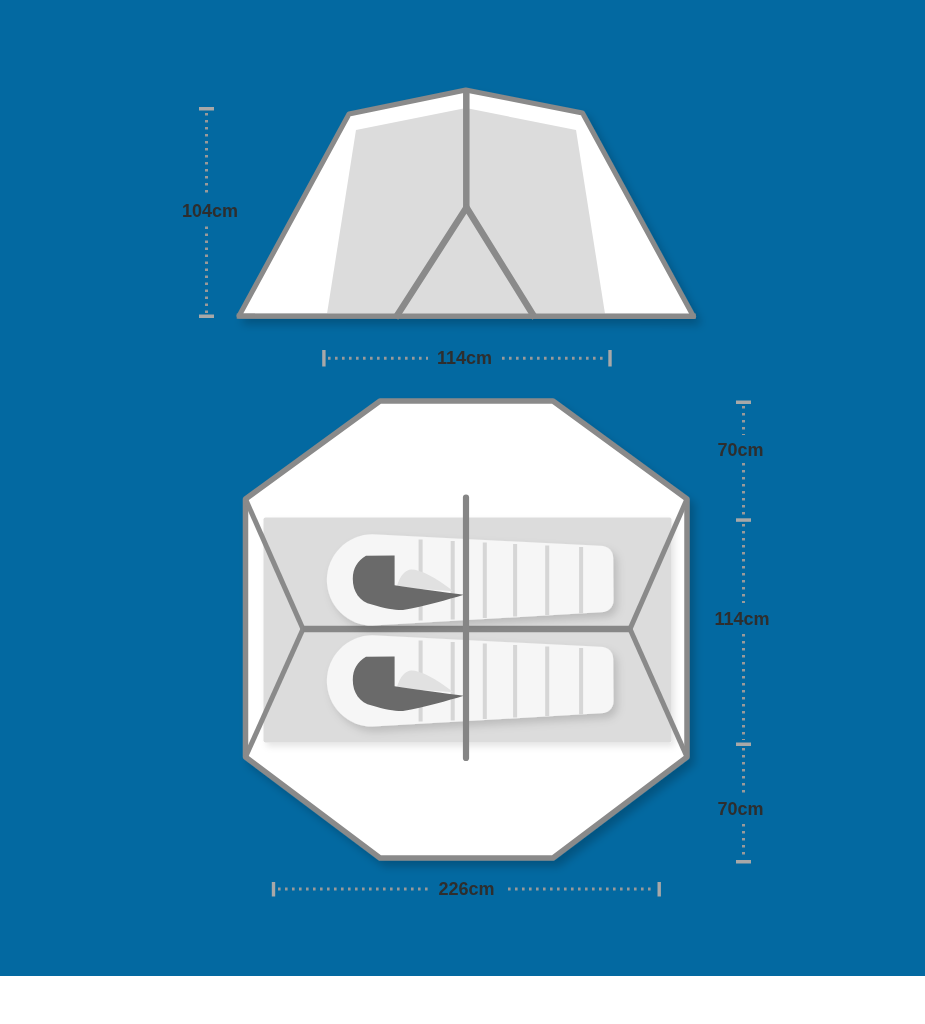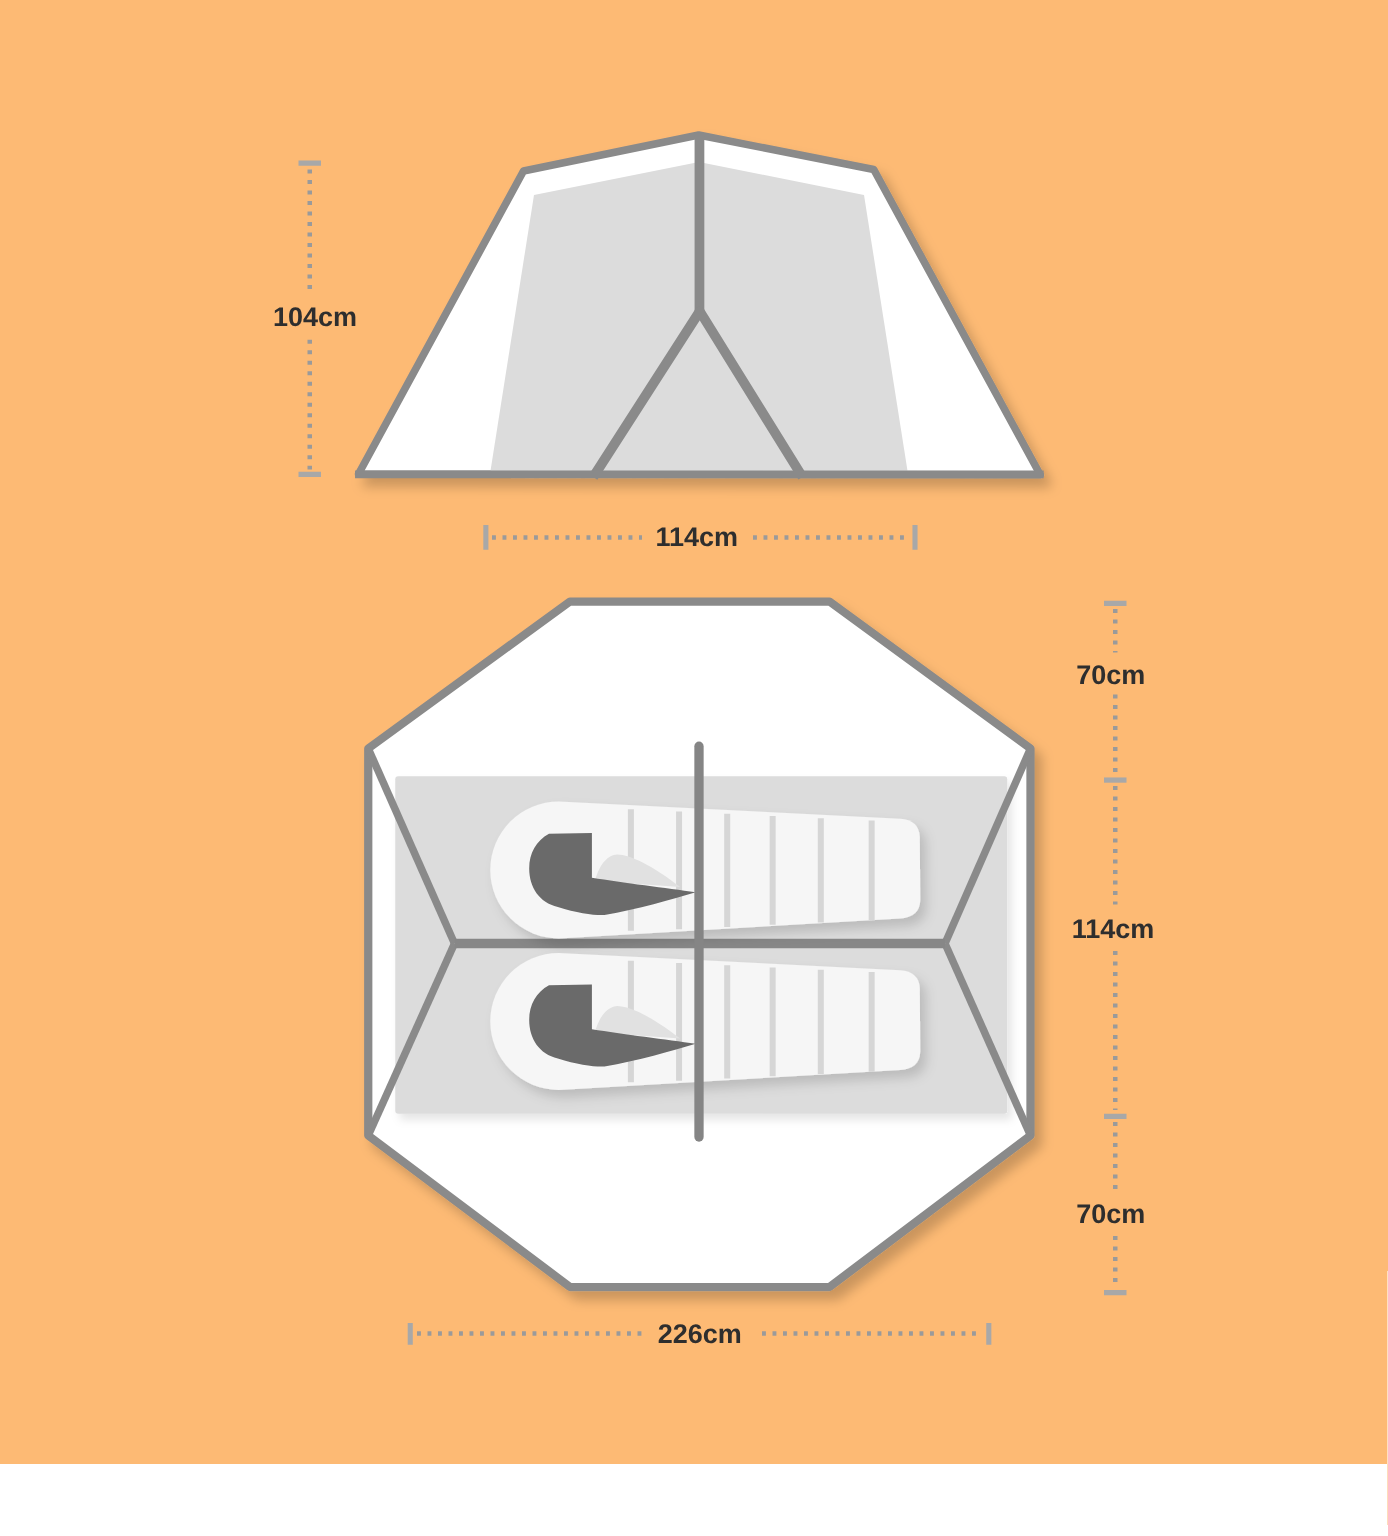--- a/index.html
+++ b/index.html
@@ -1,16 +1,16 @@
 <!DOCTYPE html>
 <html><head>
 <meta charset="utf-8">
 <style>
   html,body{margin:0;padding:0;background:#ffffff;}
-  .wrap{width:925px;height:976px;position:relative;background:#fdba74;overflow:hidden;}
+  .wrap{width:925px;height:976px;position:relative;background:#0369a1;overflow:hidden;}
   text{font-family:"Liberation Sans",sans-serif;font-weight:600;fill:#2e2e2e;}
 </style>
 </head>
 <body>
 <div class="wrap">
 <svg width="925" height="1024" viewBox="0 0 925 1024">
   <defs>
     <filter id="ds" x="-20%" y="-20%" width="150%" height="150%">
       <feDropShadow dx="5" dy="6" stdDeviation="4" flood-color="#000000" flood-opacity="0.20"></feDropShadow>
     </filter>

